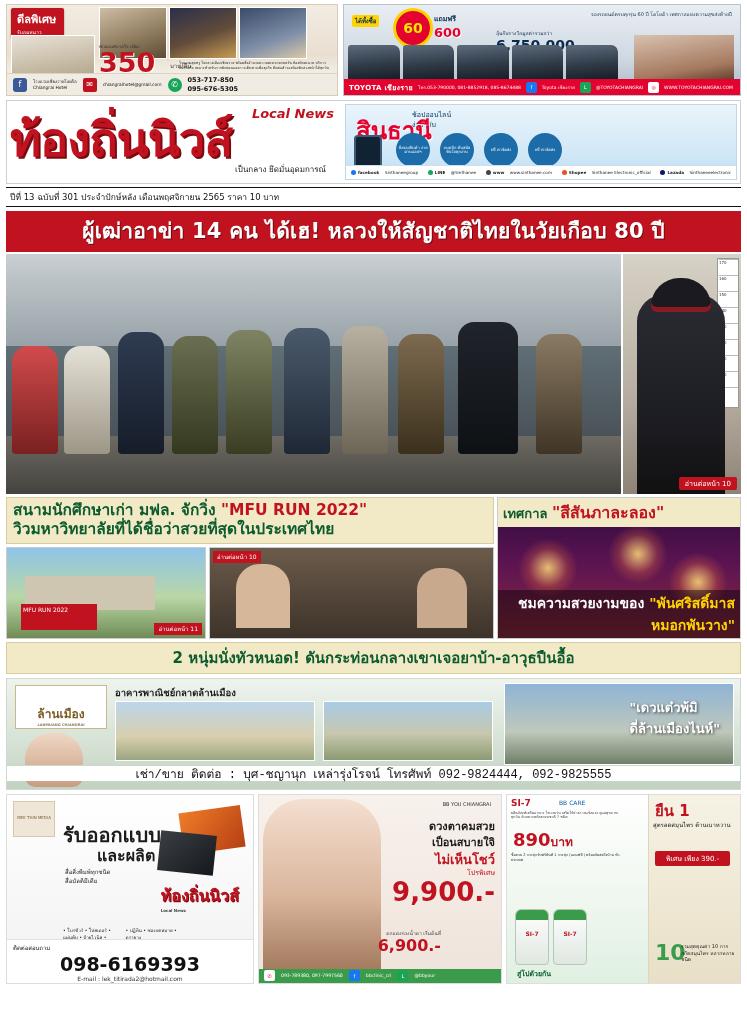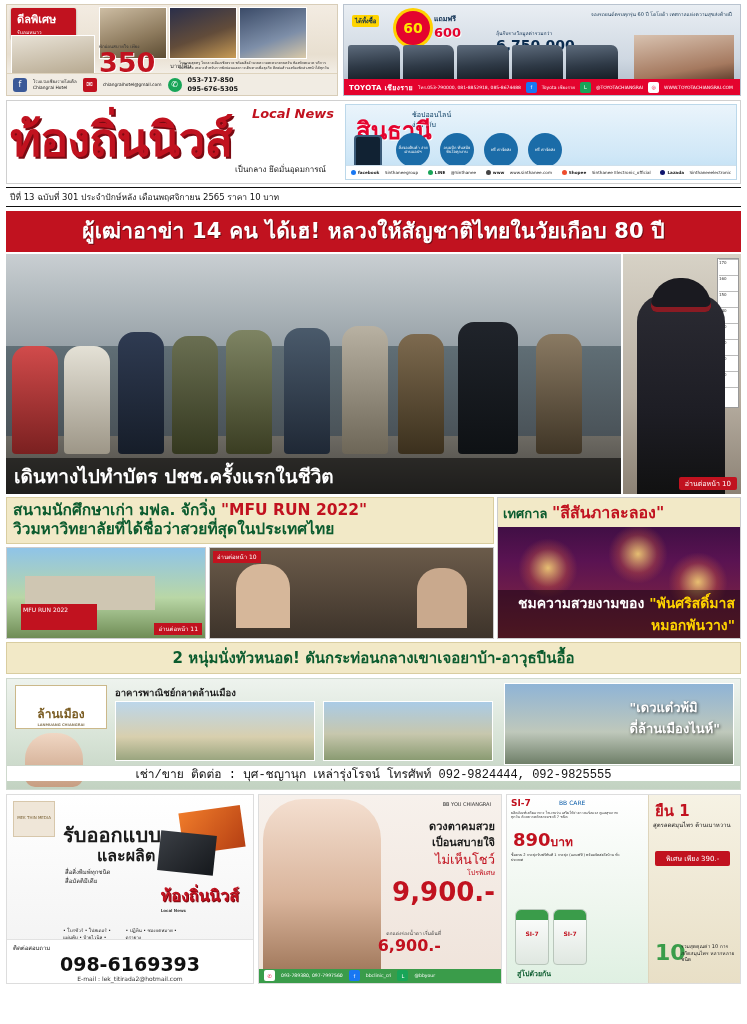--- a/index.html
+++ b/index.html
@@ -20,21 +20,21 @@
   .topads { display: flex; gap: 5px; height: 92px; }
   .ad-hotel {
     width: 332px; height: 92px; position: relative;
     background: linear-gradient(180deg,#f3ece2 0%,#e8dfd0 55%,#ffffff 100%);
     border: 1px solid #d8cdb8;
     overflow: hidden;
   }
   .ad-hotel .deal {
     position: absolute; left: 4px; top: 3px;
     background: #c1121f; color: #fff; font-weight: bold;
-    font-size: 11px; padding: 2px 20px 3px 6px; border-radius: 2px;
+    font-size: 11px; padding: 2px 8px 3px 6px; border-radius: 2px;
     box-shadow: 0 1px 2px rgba(0,0,0,.4);
   }
   .ad-hotel .deal small { display:block; font-size: 5px; font-weight: normal; }
   .ad-hotel .photostrip {
     position: absolute; left: 92px; top: 2px; display: flex; gap: 2px;
   }
   .ph { width: 68px; height: 52px; border: 1px solid #fff; }
   .ph1 { background: linear-gradient(160deg,#cdbda3,#8d7a5d 60%,#5c4c33); }
   .ph2 { background: linear-gradient(160deg,#2b2f4a,#624c3a 55%,#c99c55); }
   .ph3 { background: linear-gradient(160deg,#3b4b68,#7d8ea8 60%,#d9c9a8); }
@@ -344,21 +344,21 @@
     background: linear-gradient(180deg,#f7f1ec 0%,#efe3da 100%);
   }
   .ad-beauty .model {
     position: absolute; left: 4px; top: 4px; width: 118px; height: 180px;
     background: linear-gradient(180deg,#f4dfd0 0%,#d9b49b 55%,#9c7356 100%);
     border-radius: 40px 40px 6px 6px;
   }
   .ad-beauty .brand { position: absolute; right: 10px; top: 6px; font-size: 5px; color: #333; }
   .ad-beauty .t1 { position: absolute; right: 6px; top: 22px; font-size: 11px; color: #1b1b1b; font-weight: bold; }
   .ad-beauty .t2 { position: absolute; right: 6px; top: 38px; font-size: 11px; color: #1b1b1b; font-weight: bold; }
-  .ad-beauty .t3 { position: absolute; right: 6px; top: 54px; font-size: 13px; color: #c1121f; font-weight: normal; text-align: center; }
+  .ad-beauty .t3 { position: absolute; right: 6px; top: 54px; font-size: 13px; color: #c1121f; font-weight: bold; text-align: center; }
   .ad-beauty .promo { position: absolute; right: 6px; top: 72px; font-size: 7px; color: #c1121f; }
   .ad-beauty .price { position: absolute; right: 6px; top: 82px; font-size: 26px; color: #c1121f; font-weight: bold; }
   .ad-beauty .price2 { position: absolute; right: 60px; bottom: 28px; font-size: 16px; color: #c1121f; font-weight: bold; }
   .ad-beauty .price2lbl { position: absolute; right: 60px; bottom: 46px; font-size: 5px; color: #444; }
   .ad-beauty .footbar {
     position: absolute; left: 0; bottom: 0; width: 100%; height: 14px;
     background: #3a9c4a; color: #fff; font-size: 4.6px;
     display: flex; align-items: center; gap: 6px; padding: 0 5px;
   }
 
@@ -502,21 +502,20 @@
       <div class="person" style="left:6px;background:linear-gradient(180deg,#d14b4b,#7a2020);"></div>
       <div class="person" style="left:58px;background:linear-gradient(180deg,#e4e1d6,#9d9687);"></div>
       <div class="person" style="left:112px;height:122px;background:linear-gradient(180deg,#2f3b52,#161d29);"></div>
       <div class="person" style="left:166px;height:118px;background:linear-gradient(180deg,#6a6f52,#34381f);"></div>
       <div class="person" style="left:220px;height:124px;background:linear-gradient(180deg,#7e8463,#3a3d22);"></div>
       <div class="person" style="left:278px;height:126px;background:linear-gradient(180deg,#4a5a6b,#1f2835);"></div>
       <div class="person" style="left:336px;height:128px;background:linear-gradient(180deg,#b8b1a2,#6d6657);"></div>
       <div class="person" style="left:392px;height:120px;background:linear-gradient(180deg,#7d6a4f,#3b301d);"></div>
       <div class="person" style="left:452px;height:132px;width:60px;background:linear-gradient(180deg,#20242b,#0e1114);"></div>
       <div class="person" style="left:530px;height:120px;background:linear-gradient(180deg,#8a7a63,#3f3526);"></div>
-      <div class="hero-cap">เดินทางไปทำบัตร ปชช.ครั้งแรกในชีวิต</div>
     </div>
     <div class="hero-right">
       <div class="ruler">
         <div>170</div>
           <div>160</div>
           <div>150</div>
           <div>140</div>
           <div>130</div>
           <div>120</div>
           <div>110</div>

